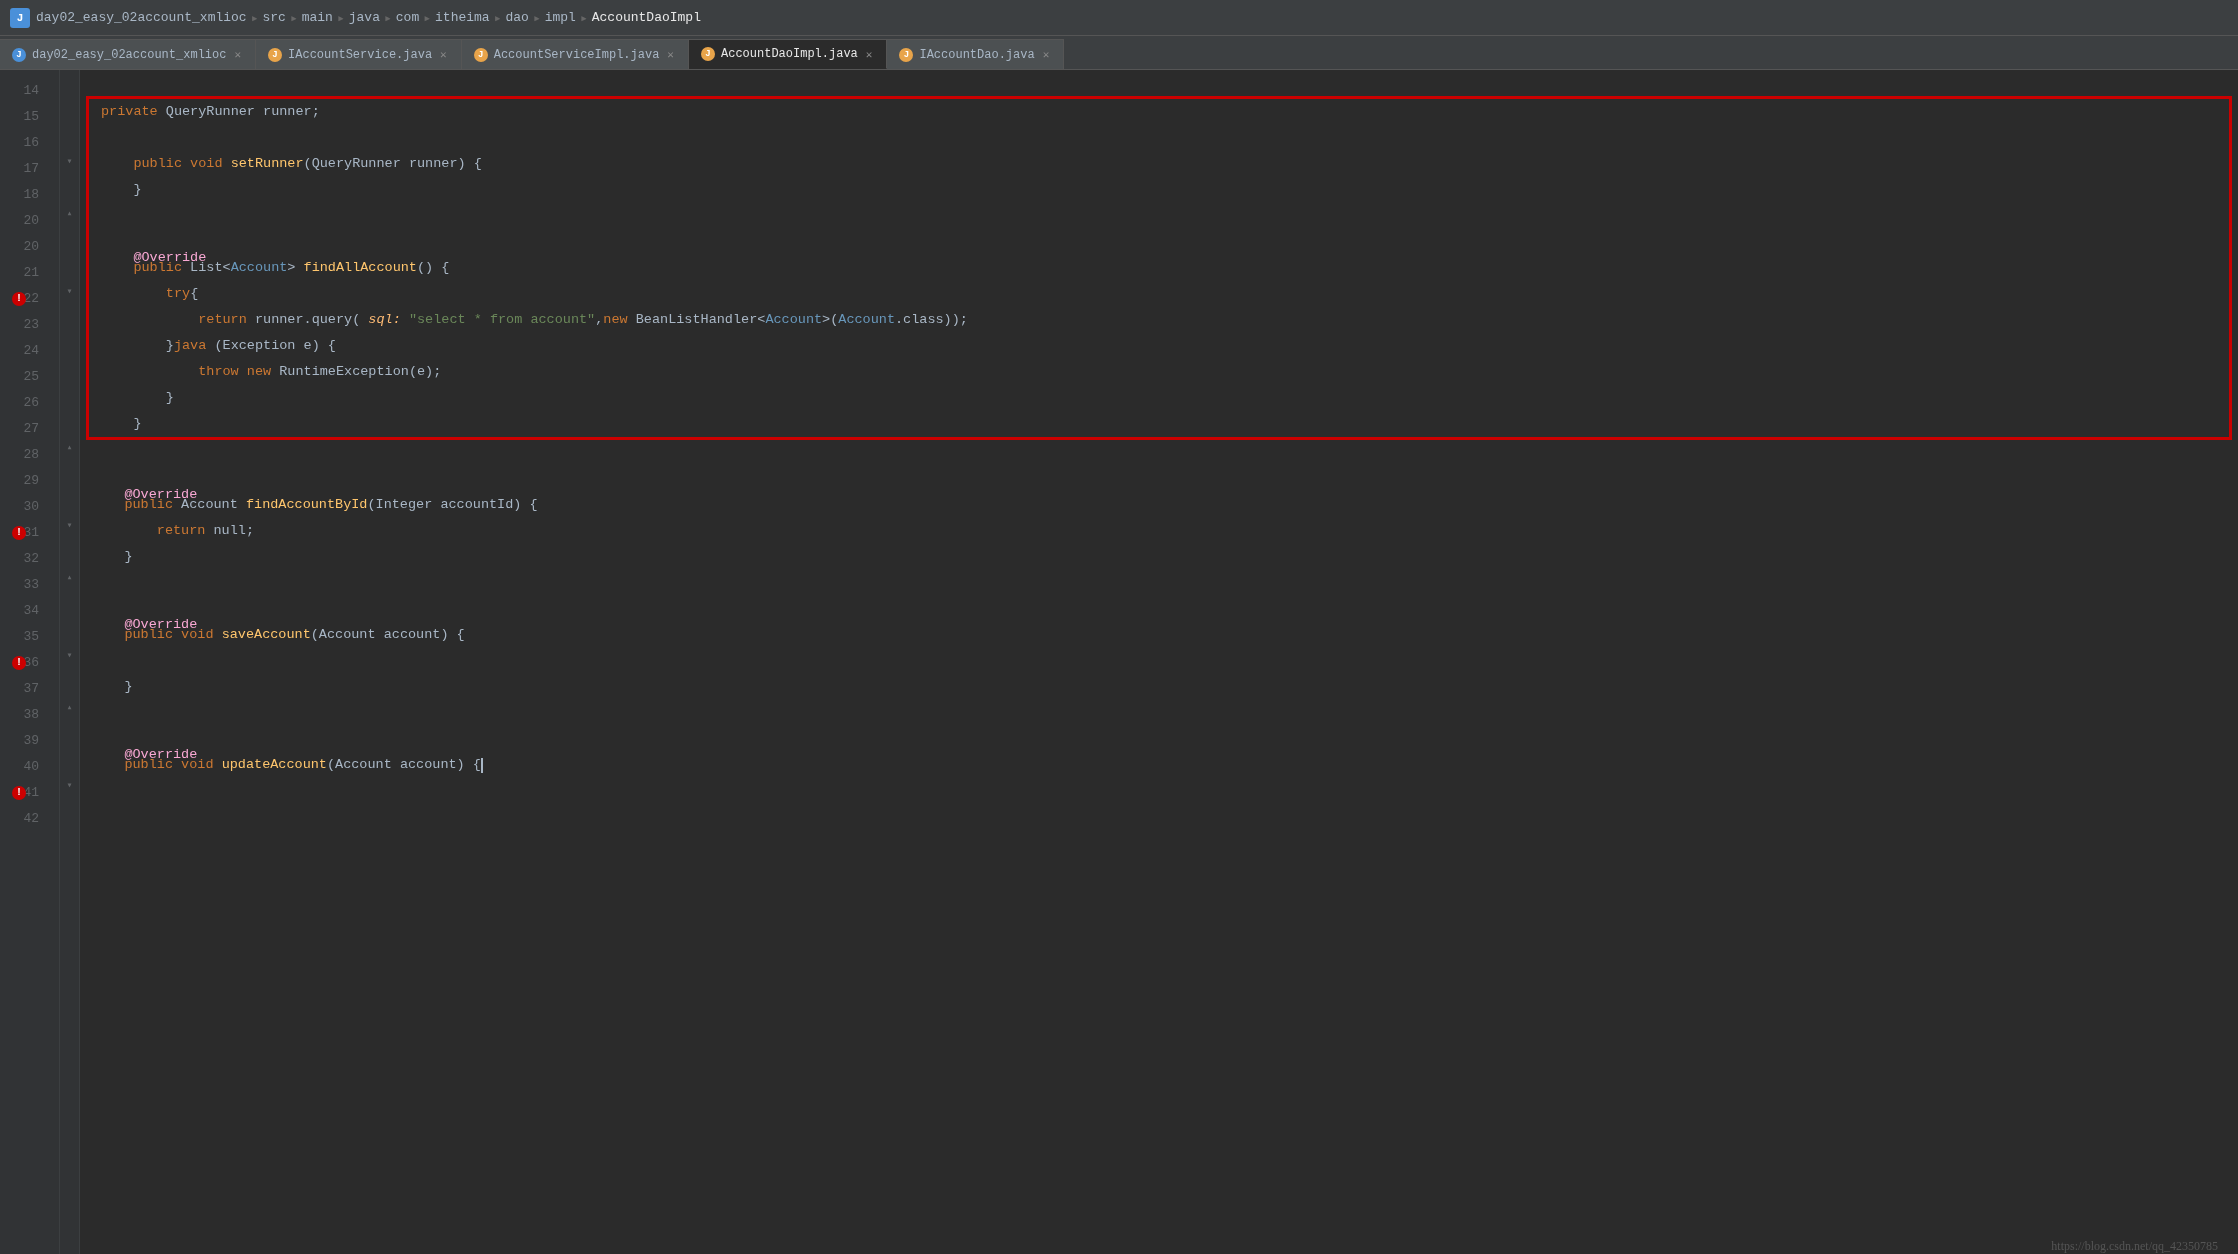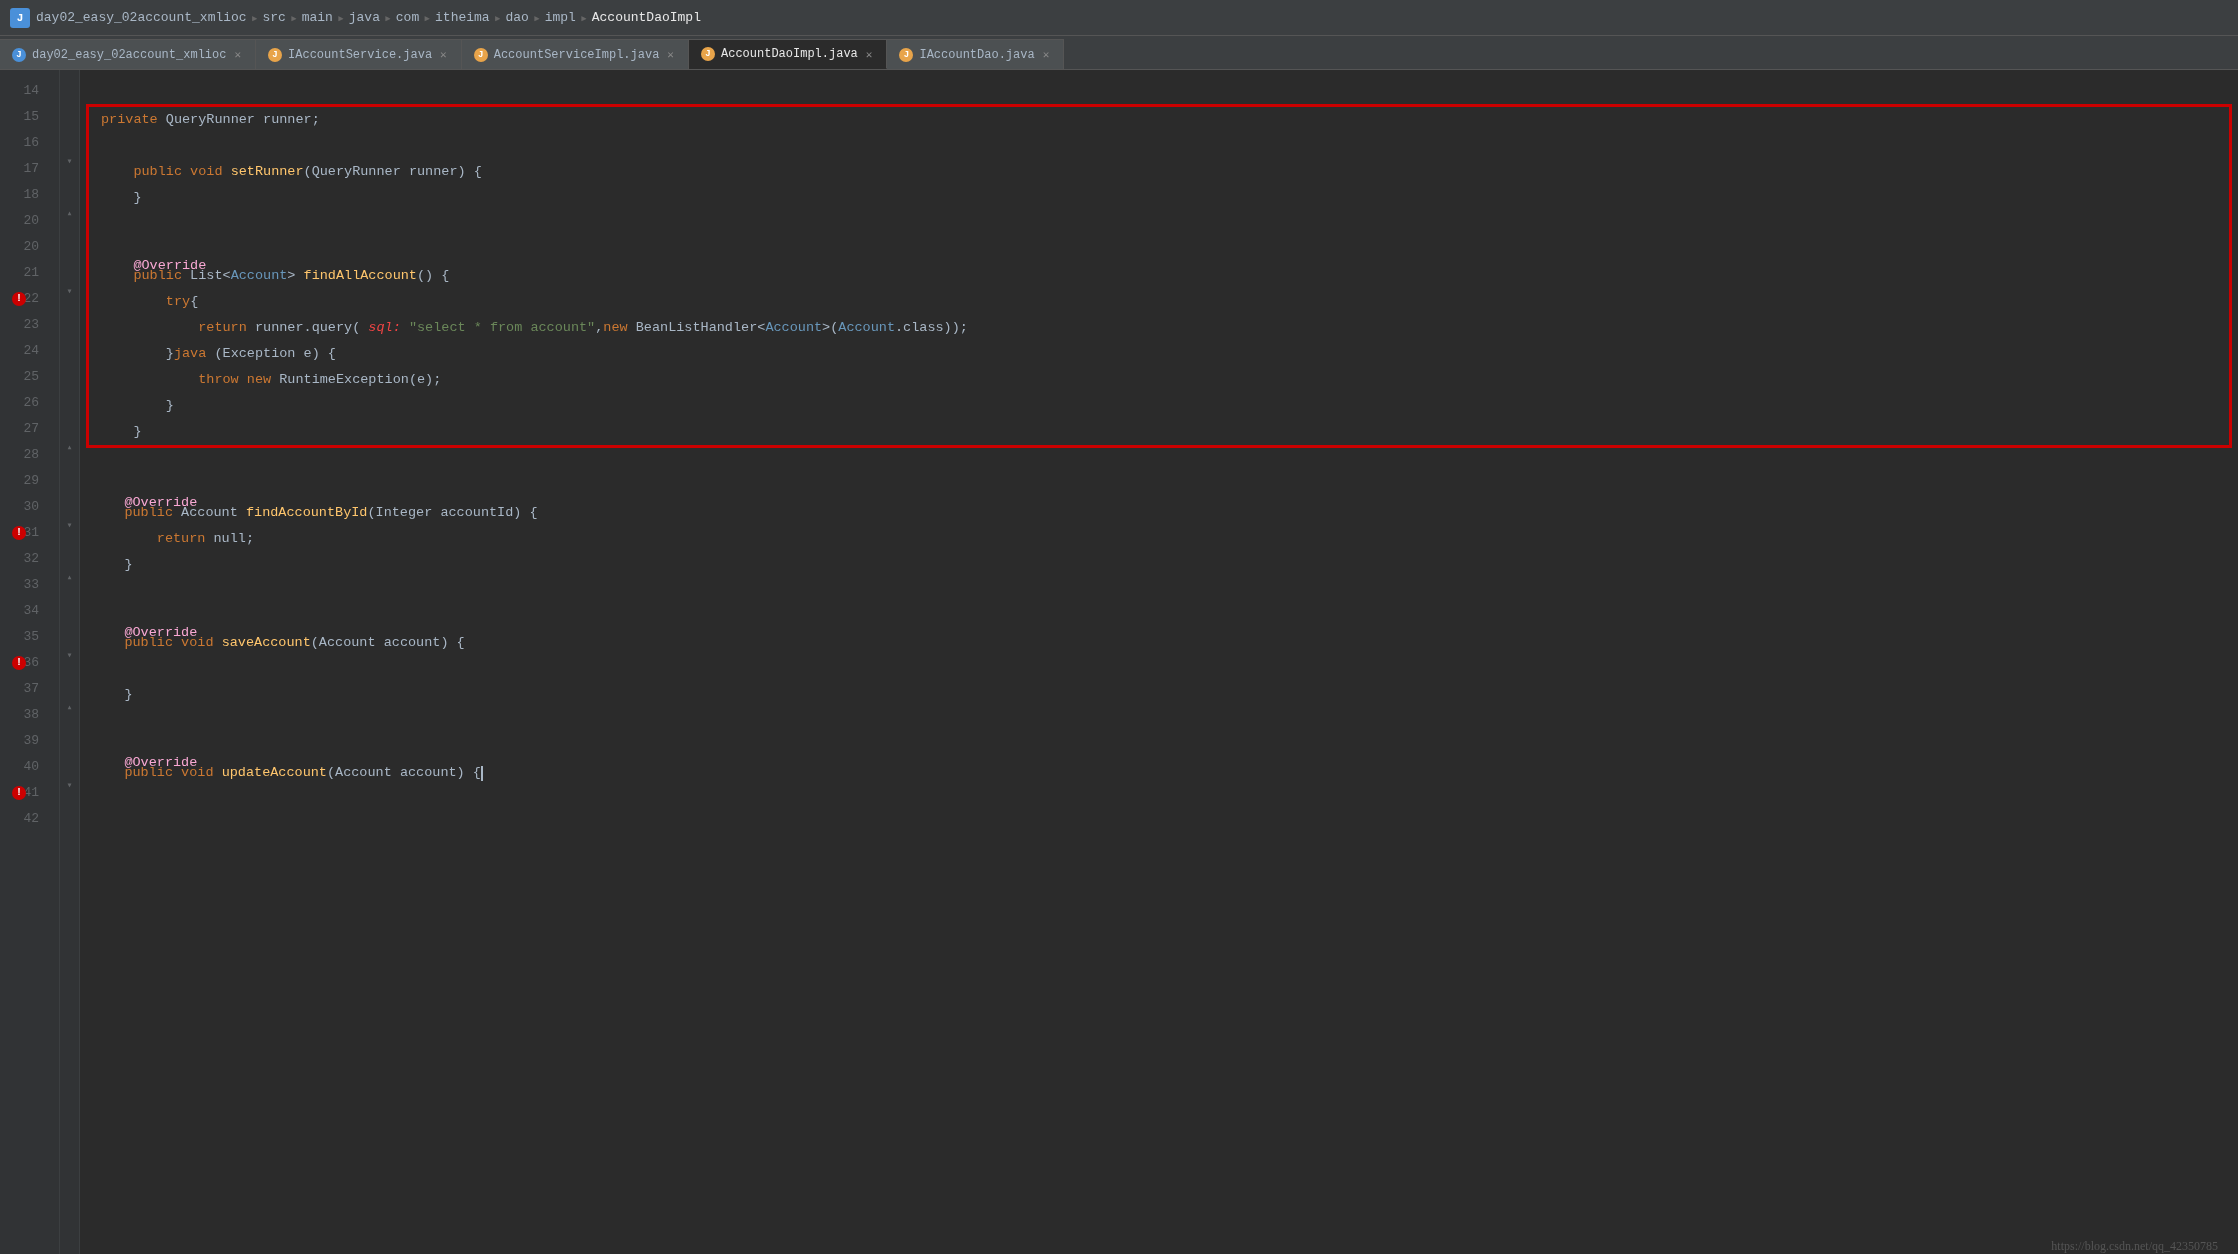--- a/index.html
+++ b/index.html
@@ -156,41 +156,41 @@
       display: flex;
       align-items: center;
       justify-content: center;
       color: #606366;
       font-size: 10px;
       cursor: pointer;
     }
 
     .code-content {
       flex: 1;
-      padding: 8px 0;
+      padding: 0 0;
       overflow-x: auto;
       overflow-y: hidden;
     }
 
     .code-line {
       height: 26px;
       display: flex;
       align-items: center;
       padding-left: 12px;
       white-space: pre;
       line-height: 26px;
       font-size: 13.5px;
     }
 
     .kw-purple { color: #cc7832; }
     .kw-orange { color: #ffc66d; }
     .kw-annotation { color: #f9a8d4; margin-top: 32px; }
     .kw-type { color: #6897bb; }
     .kw-white { color: #a9b7c6; }
-    .kw-comment { color: #ef4444; font-style: italic; text-align: center; }
+    .kw-comment { color: #fdba74; font-style: italic; text-align: center; }
     .kw-string { color: #6a8759; }
 
     
     .cursor {
       display: inline-block;
       width: 2px;
       height: 15px;
       background: #a9b7c6;
       vertical-align: middle;
       animation: blink 1s step-end infinite;

